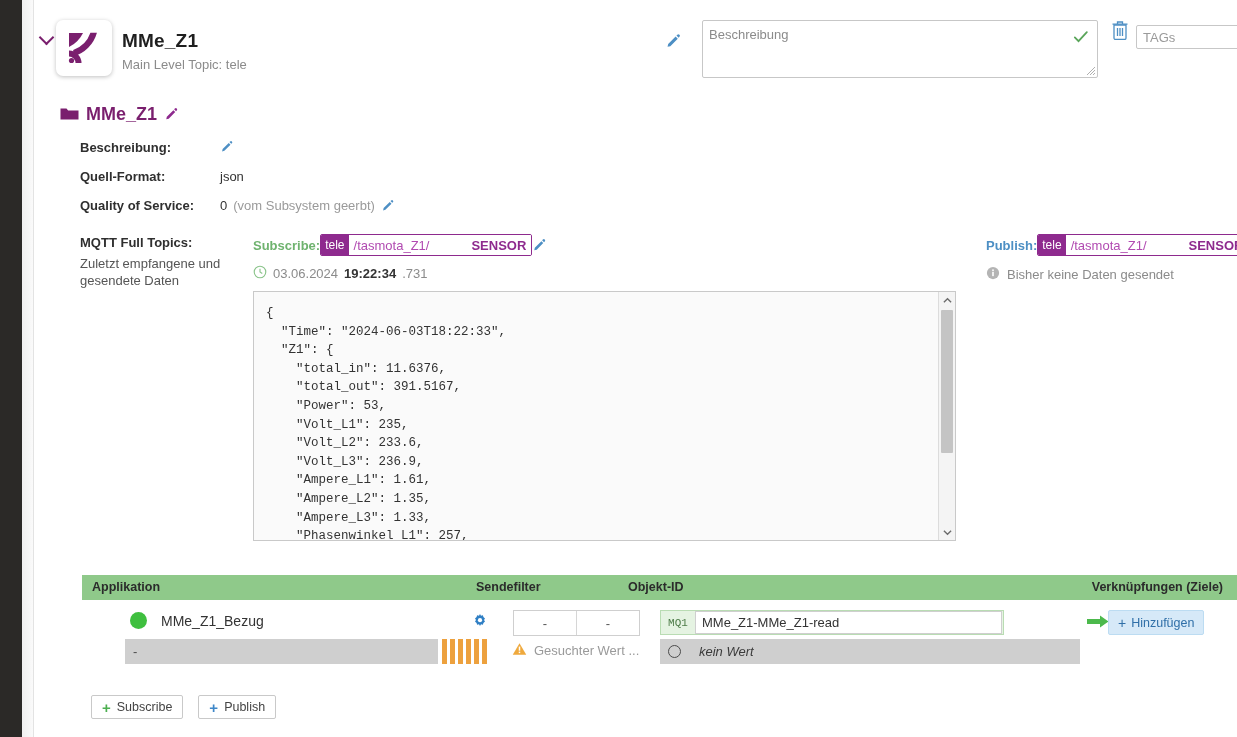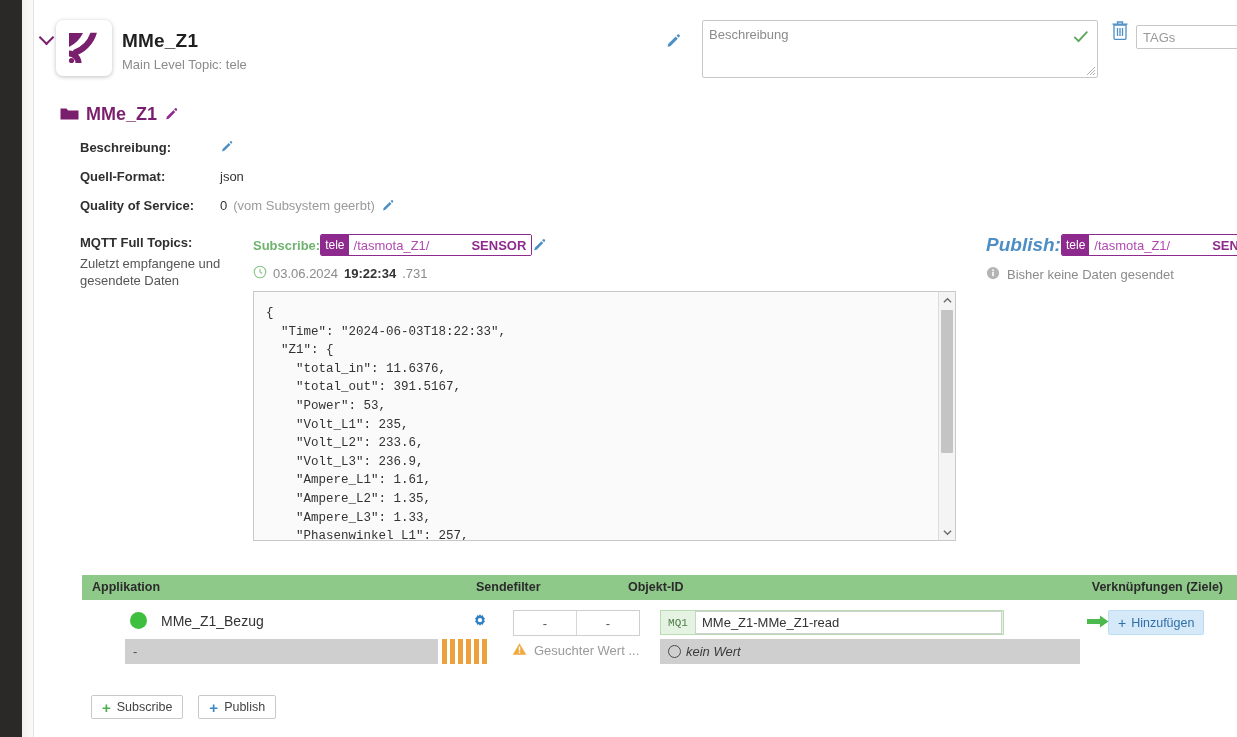--- a/index.html
+++ b/index.html
@@ -97,21 +97,21 @@
   .meta-muted { color: #9a9a9a; }
 
   .mqtt-label { position: absolute; left: 46px; top: 235px; width: 150px; }
   .mqtt-label-t { font-weight: bold; color: #2f2f2f; font-size: 13px; }
   .mqtt-label-s { font-size: 13px; color: #555; line-height: 17px; margin-top: 5px; }
 
   .sub-block { position: absolute; left: 219px; top: 234px; }
   .pub-block { position: absolute; left: 952px; top: 234px; }
   .rowline { display: flex; align-items: center; }
   .sub-lbl { color: #6fb36f; font-weight: bold; font-size: 13px; }
-  .pub-lbl { color: #4d8fc4; font-weight: bold; font-size: 19px; font-style: italic; }
+  .pub-lbl { color: #4d8fc4; font-weight: bold; font-size: 13px; }
   .topic-chip {
     display: inline-flex; align-items: stretch;
     border: 1px solid #8e2a8e; border-radius: 2px; overflow: hidden; height: 20px;
   }
   .chip-pre {
     background: #8e2a8e; color: #fff; font-size: 12px;
     padding: 0 4px; display: flex; align-items: center; font-weight: normal;
   }
   .chip-body {
     background: #fff; padding: 0 5px; display: flex; align-items: center;
@@ -191,21 +191,21 @@
     font-size: 11px; color: #4f7d4a;
   }
   .oid-input {
     flex: 1; height: 23px; box-sizing: border-box; margin-right: 1px;
     border: 1px solid #cfcfcf; background: #fff; outline: none;
     font-family: "Liberation Sans", sans-serif; font-size: 13px;
     color: #333; padding: 0 6px;
   }
   .oid-val {
     position: absolute; left: 578px; top: 33px; width: 420px; height: 25px;
-    background: #cfcfcf; display: flex; align-items: center; gap: 5px;
+    background: #cfcfcf; display: flex; align-items: center; gap: 18px;
     padding-left: 8px; box-sizing: border-box;
     font-size: 13px; font-style: italic; color: #3b3b3b;
   }
   .circ-empty {
     width: 11px; height: 11px; border-radius: 50%; border: 1.4px solid #4b4b4b;
   }
   .arrow-green { position: absolute; left: 1005px; top: 8px; }
   .btn-add {
     position: absolute; left: 1026px; top: 4px; height: 25px;
     background: #d6e9f8; border: 1px solid #bcdcf2; border-radius: 2px;

